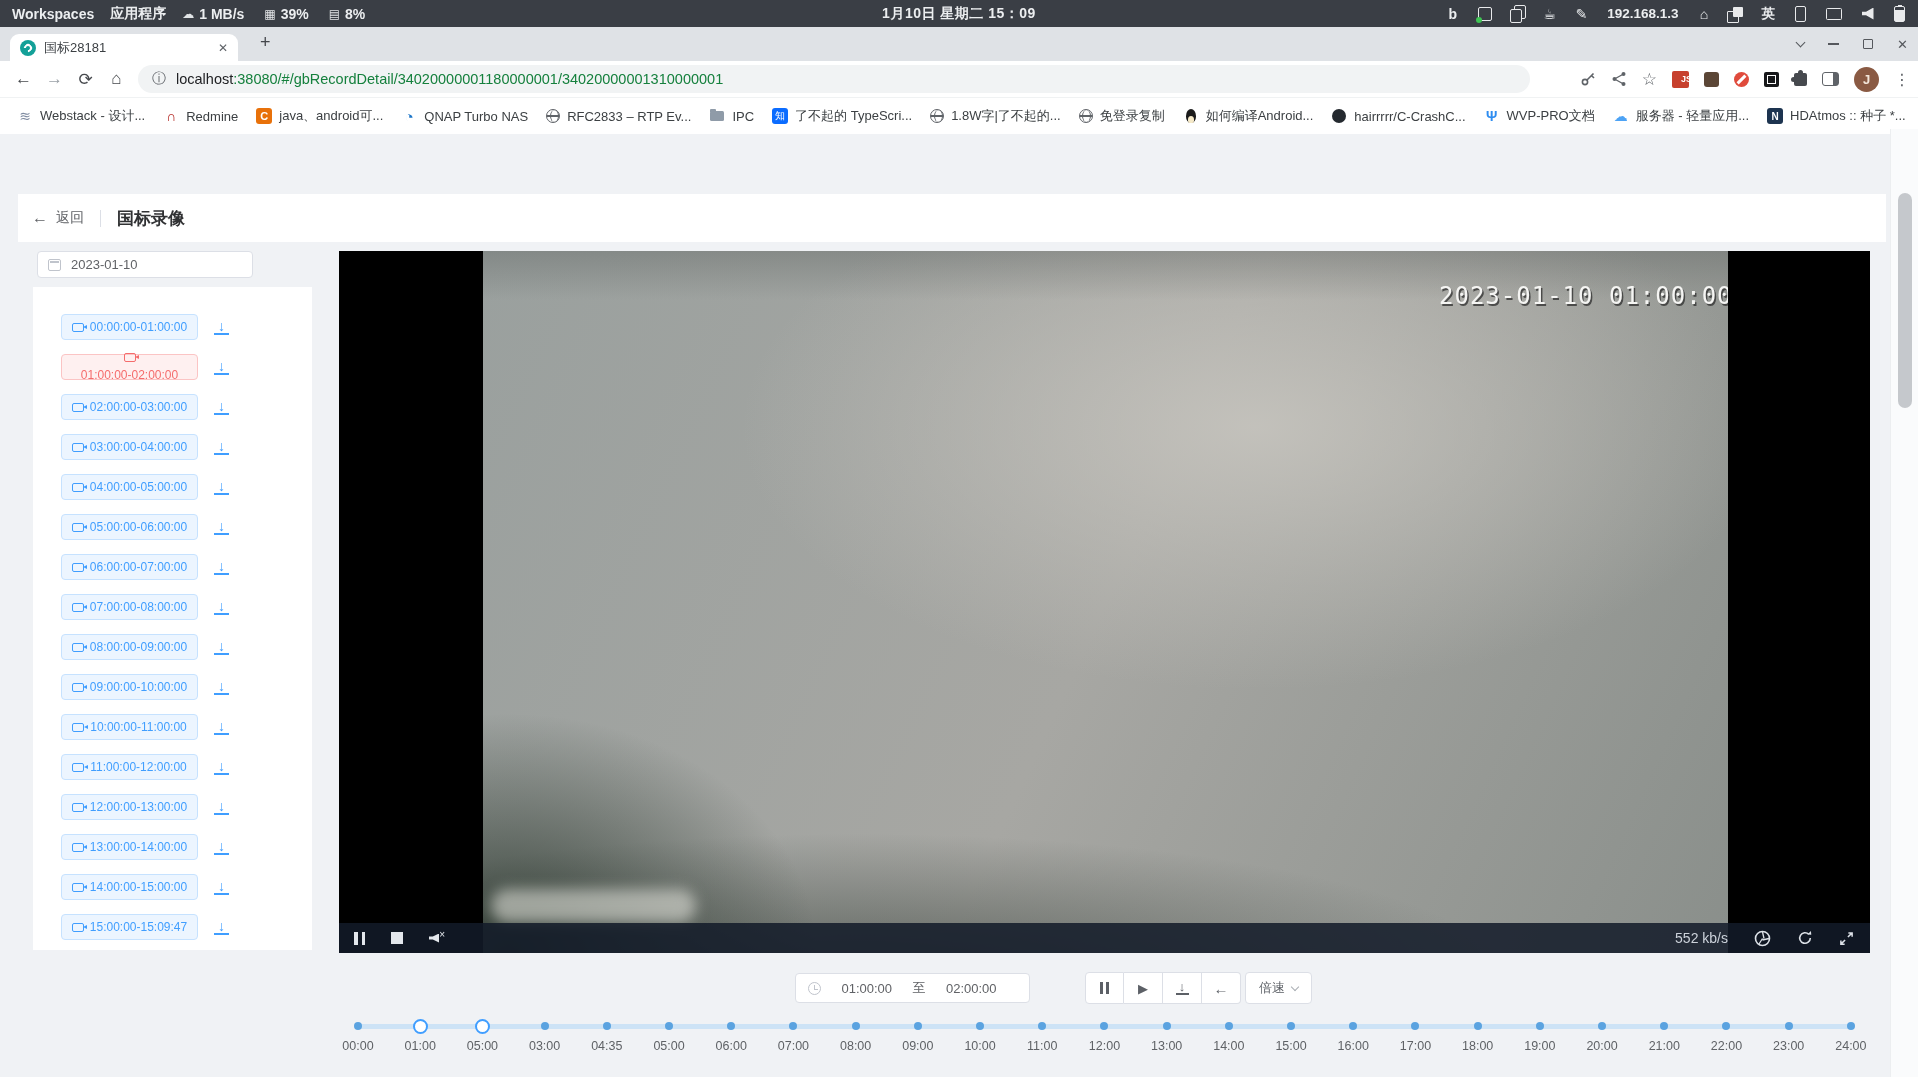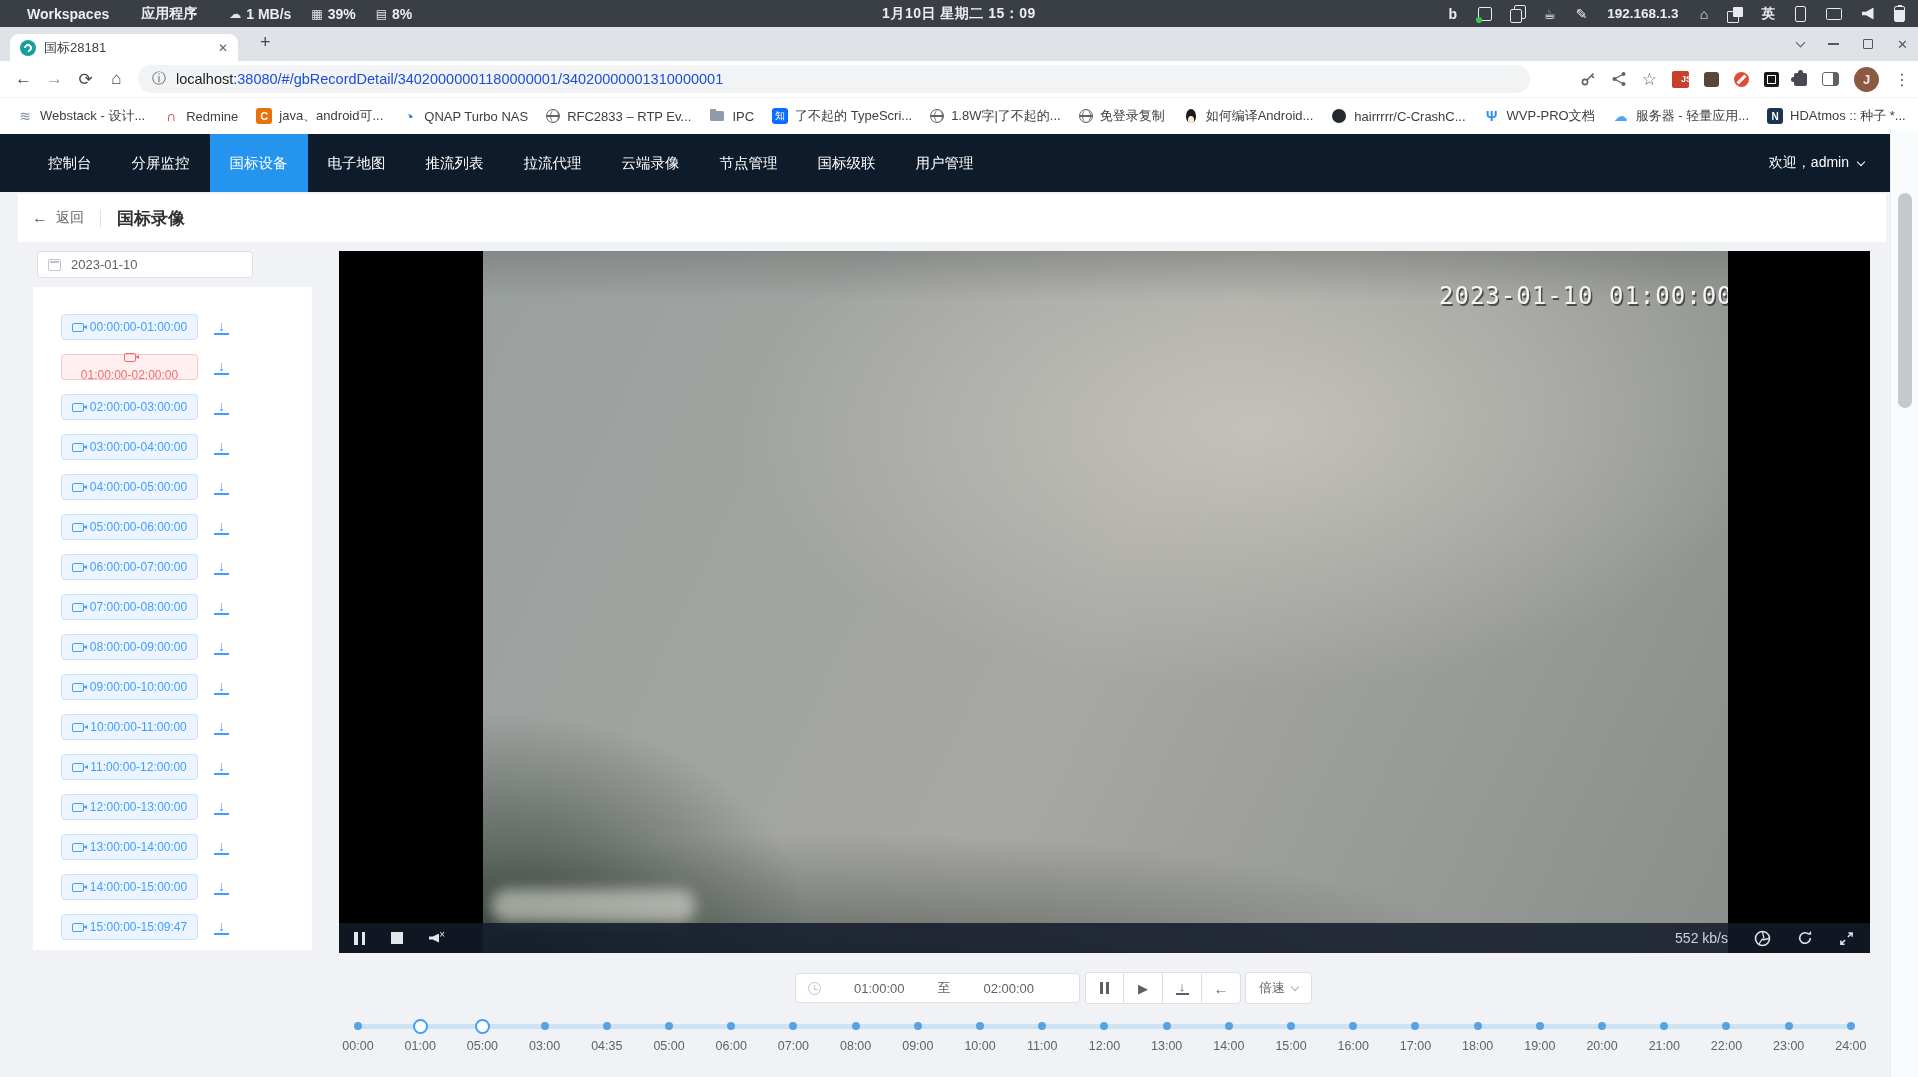--- a/index.html
+++ b/index.html
@@ -3,21 +3,21 @@
 <meta charset="utf-8">
 <style>
   * { margin:0; padding:0; box-sizing:border-box; }
   html,body { width:1918px; height:1077px; overflow:hidden; }
   body { font-family:"Liberation Sans","DejaVu Sans",sans-serif; background:#f0f2f5; position:relative; }
   .screen { position:absolute; inset:0; width:1918px; height:1077px; background:var(--page-bg,#f0f2f5); overflow:hidden; }
 
   
   .sysbar { position:absolute; left:0; top:0; width:1918px; height:27px; background:#3a3e45;
             display:flex; align-items:center; color:#eceef0; font-size:14px; z-index:50;}
-  .sys-left { display:flex; align-items:center; gap:32px; padding-left:27px; }
+  .sys-left { display:flex; align-items:center; gap:16px; padding-left:12px; }
   .sys-workspaces { font-weight:700; }
   .sys-apps { font-weight:600; }
   .sys-stats { display:flex; align-items:center; gap:20px; }
   .stat { display:flex; align-items:center; gap:5px; font-weight:600; }
   .stat-glyph { font-size:12px; opacity:.95; }
   .sys-clock { position:absolute; left:50%; transform:translateX(-50%); font-weight:600; letter-spacing:.5px; }
   .sys-tray { margin-left:auto; display:flex; align-items:center; gap:19px; padding-right:12px; height:100%; }
   .tray-item { position:relative; display:flex; align-items:center; justify-content:center; min-width:13px; height:18px; }
   .tray-item[data-style="glyph"] .tray-glyph { font-size:14px; font-weight:700; }
   .tray-item[data-style="text"] .tray-glyph { font-size:13.5px; font-weight:600; }
@@ -51,21 +51,21 @@
   .wc-close { font-size:13px; }
 
   
   .addrbar { position:absolute; left:0; top:61px; width:1918px; height:37px; background:#fff; display:flex; align-items:center; border-bottom:1px solid #f0f2f3; }
   .abtn { width:31px; text-align:center; font-size:17px; color:#46494d; flex:none; }
   .abtn.fwd { color:#9aa0a6; }
   .addrbar { padding-left:8px; }
   .urlbox { margin-left:6px; width:1392px; height:28px; background:#f1f3f4; border-radius:14px; display:flex; align-items:center; padding:0 14px; gap:10px; font-size:14.5px; flex:none; }
   .info-ico { color:#5f6368; font-size:14px; }
   .url-host { color:#202124; }
-  .url-rest { color:#1d4ed8; }
+  .url-rest { color:#15803d; }
   .addr-right { margin-left:auto; display:flex; align-items:center; gap:15px; padding-right:8px; }
   .addr-right svg { display:block; }
   .star-ico { font-size:17px; color:#5f6368; line-height:1; }
   .ext { display:flex; align-items:center; justify-content:center;padding-left:12px; }
   .ext[data-style="js"] { width:17px; height:17px; background:#c7402d; color:#fff; font-size:9px; font-weight:700; border-radius:2px; }
   .ext[data-style="darkext"] { width:15px; height:15px; background:#5b4636; border-radius:3px; }
   .ext[data-style="noentry"] { width:15px; height:15px; border-radius:50%; background:#e04b3c; position:relative; }
   .ext[data-style="noentry"]::after { content:""; position:absolute; left:2px; right:2px; top:6px; height:3px; background:#fff; transform:rotate(-45deg); }
   .ext[data-style="blacksq"] { width:15px; height:15px; background:#17181a; border-radius:2px; position:relative; }
   .ext[data-style="blacksq"]::after { content:""; position:absolute; inset:3px; border:1.6px solid #fff; }
@@ -151,21 +151,21 @@
   .ic-pause i { width:3.5px; height:13px; background:#e3e7ec; }
   .ic-stop { width:12px; height:12px; background:#e3e7ec; cursor:pointer; }
   .ic-mute { position:relative; width:15px; height:13px; cursor:pointer; }
   .ic-mute::before { content:""; position:absolute; left:0; top:2px; width:10px; height:9px; background:#e3e7ec;
       clip-path:polygon(0 32%,38% 32%,100% 0,100% 100%,38% 68%,0 68%); }
   .ic-mute::after { content:"×"; position:absolute; right:-1px; top:-3px; font-size:10px; color:#e3e7ec; }
   .vbar-right { margin-left:auto; display:flex; align-items:center; gap:26px; padding-right:16px; }
   .bitrate { font-size:14px; color:#ccd2da; }
 
   
-  .time-range { position:absolute; left:795px; top:973px; width:285px; height:30px; background:#fff; border:1px solid #dcdfe6; border-radius:4px;
+  .time-range { position:absolute; left:795px; top:973px; width:235px; height:30px; background:#fff; border:1px solid #dcdfe6; border-radius:4px;
                 display:flex; align-items:center; padding:0 12px; }
   .clk-ico { width:13px; height:13px; border:1.5px solid #c0c4cc; border-radius:50%; position:relative; flex:none; }
   .clk-ico::after { content:""; position:absolute; left:4.5px; top:2px; width:3.5px; height:4.5px; border-left:1.4px solid #c0c4cc; border-bottom:1.4px solid #c0c4cc; }
   .tr-start,.tr-end { flex:1; text-align:center; font-size:13px; color:#606266; }
   .tr-to { font-size:13px; color:#606266; }
   .pbtn-group { position:absolute; left:1085px; top:972px; height:32px; display:flex; }
   .pbtn { width:39px; height:32px; background:#fff; border:1px solid #dcdfe6; border-left:none; display:flex; align-items:center; justify-content:center;
           color:#5c6066; cursor:pointer; font-family:inherit; }
   .pbtn:first-child { border-left:1px solid #dcdfe6; border-radius:4px 0 0 4px; }
   .pbtn:last-child { border-radius:0 4px 4px 0; }
@@ -423,48 +423,20 @@
 
       <span class="bm">
         <span class="bm-ico" data-style="badge-navy">
           <span>N</span>
         </span>
         <span class="bm-label">HDAtmos :: 种子 *...</span>
       </span>
     </div>
   <span class="bm-overflow">»</span>
 
-  <nav class="navbar">
-    <div class="nav-items">
-
-        <span class="nav-item" data-active="false">控制台</span>
-
-        <span class="nav-item" data-active="false">分屏监控</span>
-
-        <span class="nav-item" data-active="true">国标设备</span>
-
-        <span class="nav-item" data-active="false">电子地图</span>
-
-        <span class="nav-item" data-active="false">推流列表</span>
-
-        <span class="nav-item" data-active="false">拉流代理</span>
-
-        <span class="nav-item" data-active="false">云端录像</span>
-
-        <span class="nav-item" data-active="false">节点管理</span>
-
-        <span class="nav-item" data-active="false">国标级联</span>
-
-        <span class="nav-item" data-active="false">用户管理</span>
-      </div>
-    <div class="nav-welcome">
-      <span>欢迎，admin</span>
-      <span class="chev chev-white"></span>
-    </div>
-  </nav>
 
   <div class="breadcrumb">
     <span class="bc-back">
       <span class="bc-back-ico">←</span>
       <span>返回</span>
     </span>
     <span class="bc-divider"></span>
     <span class="bc-title">国标录像</span>
   </div>
 

